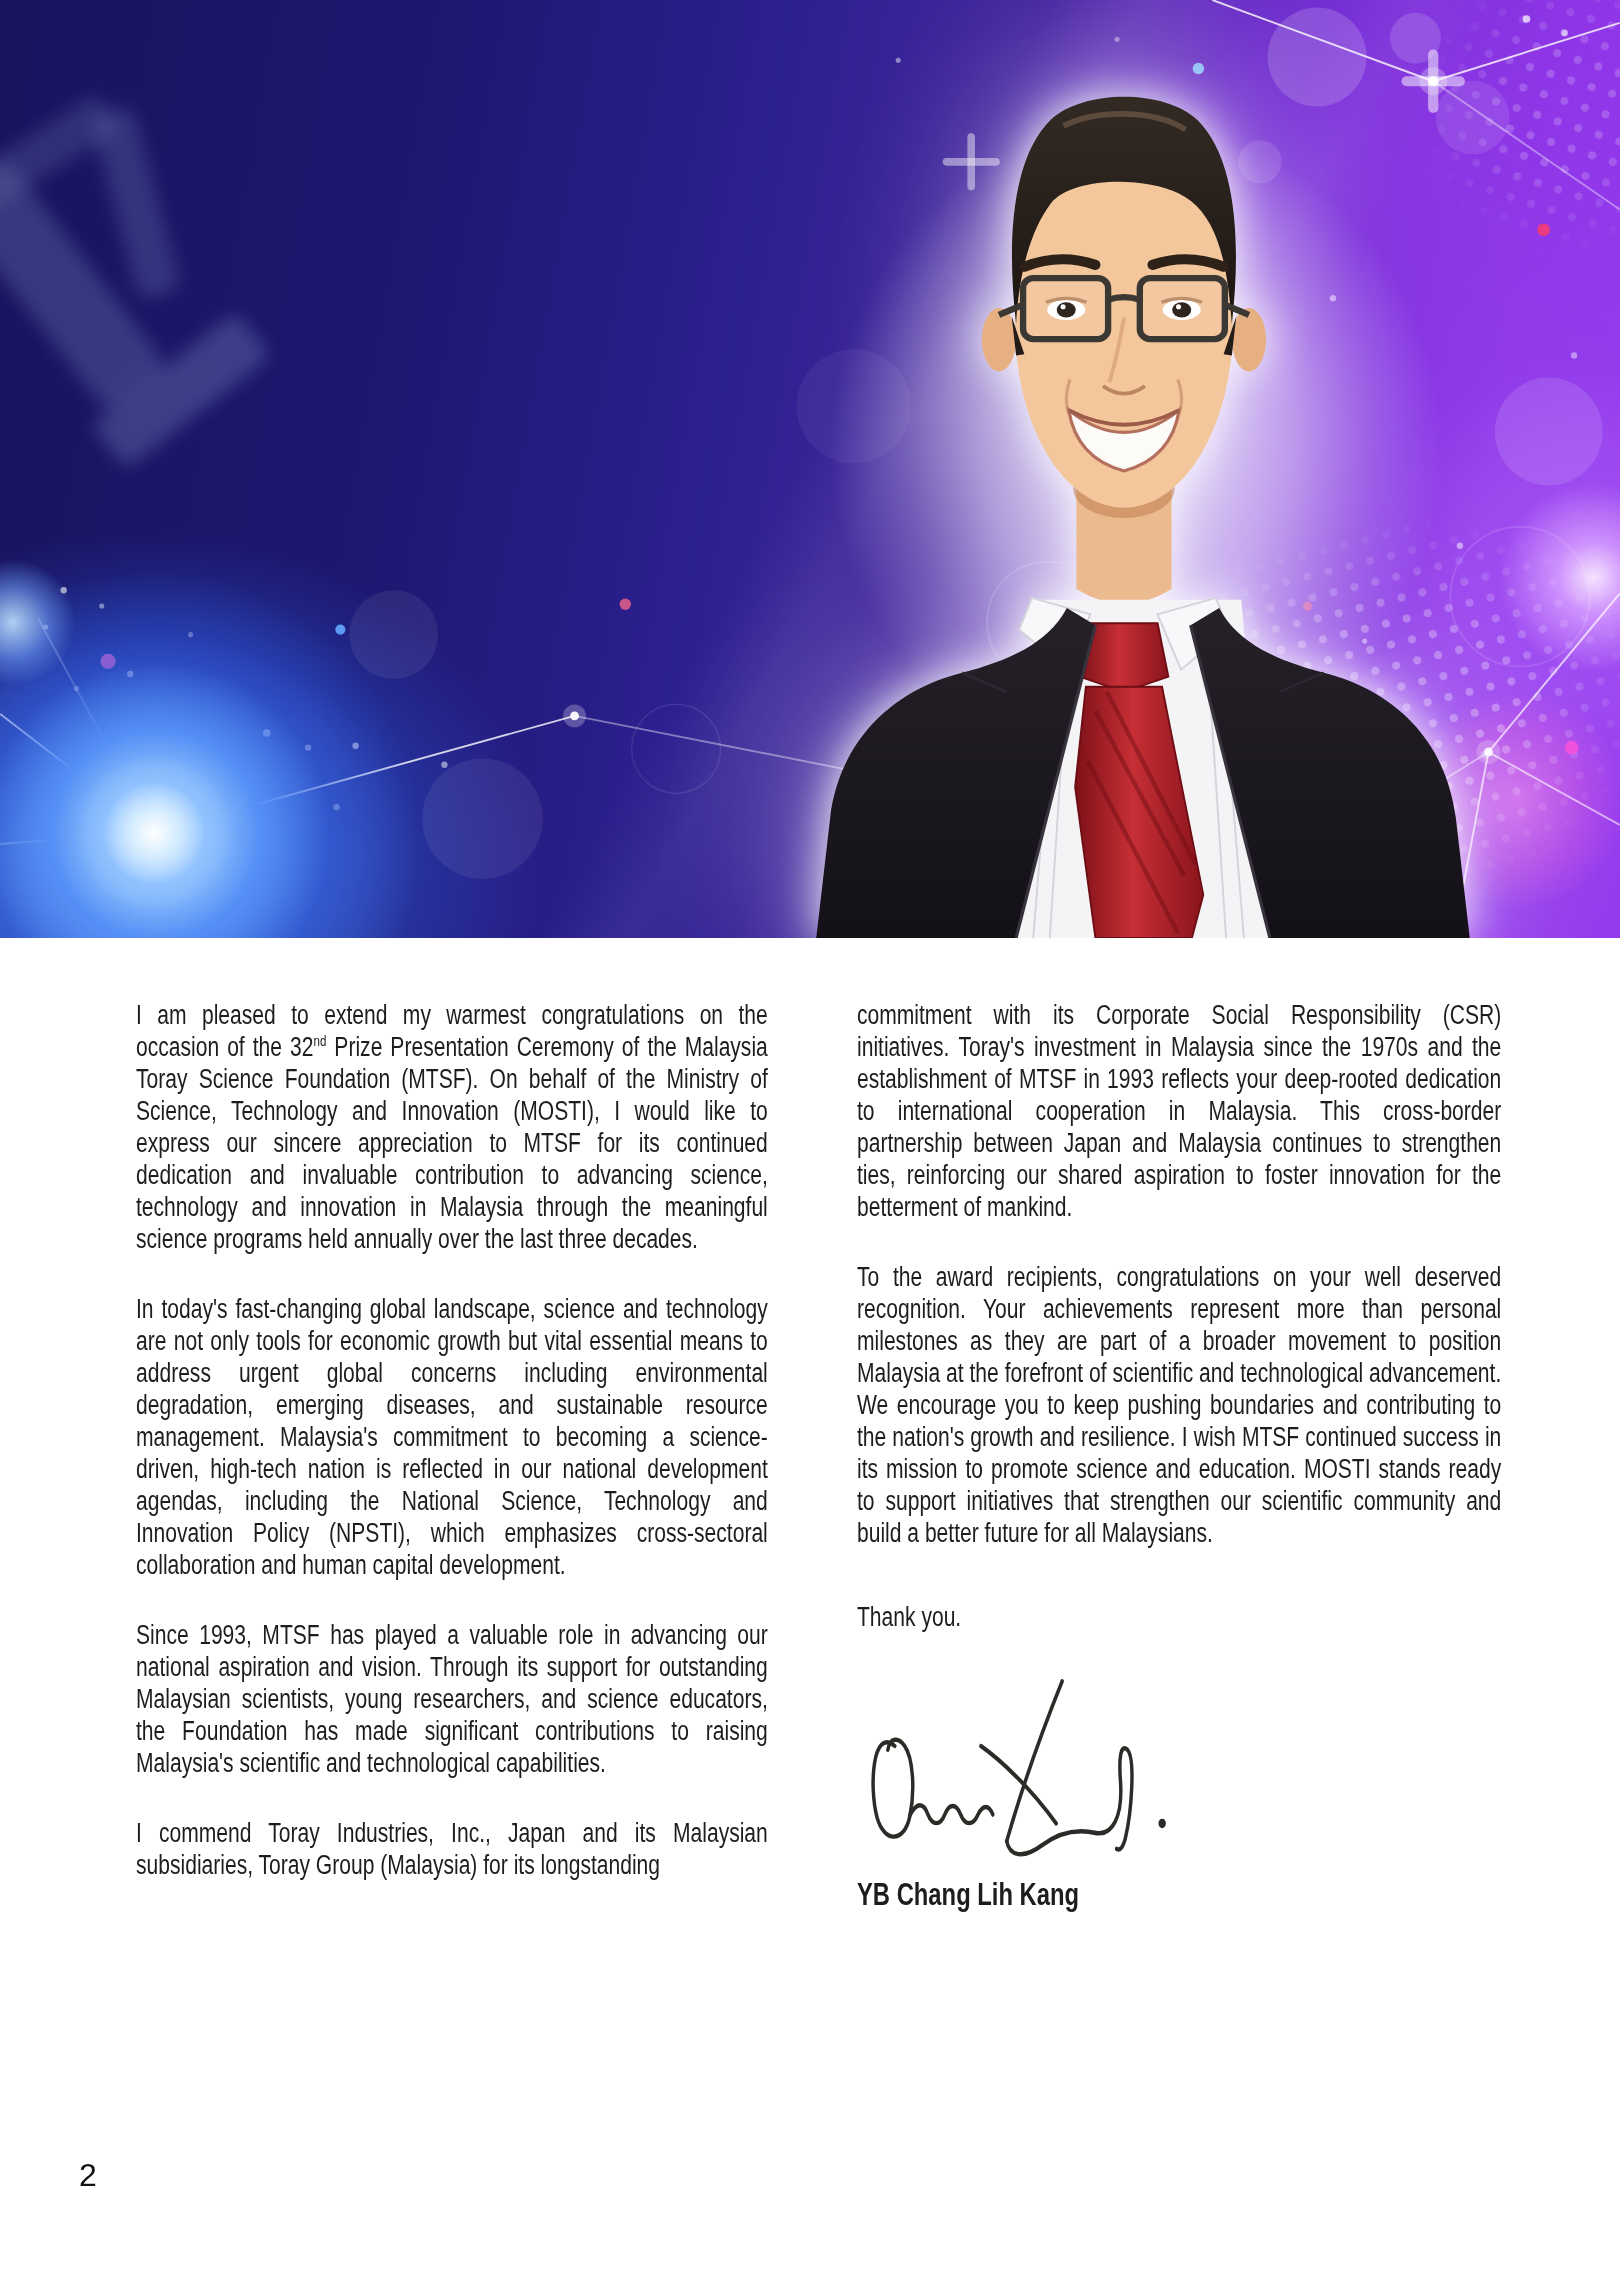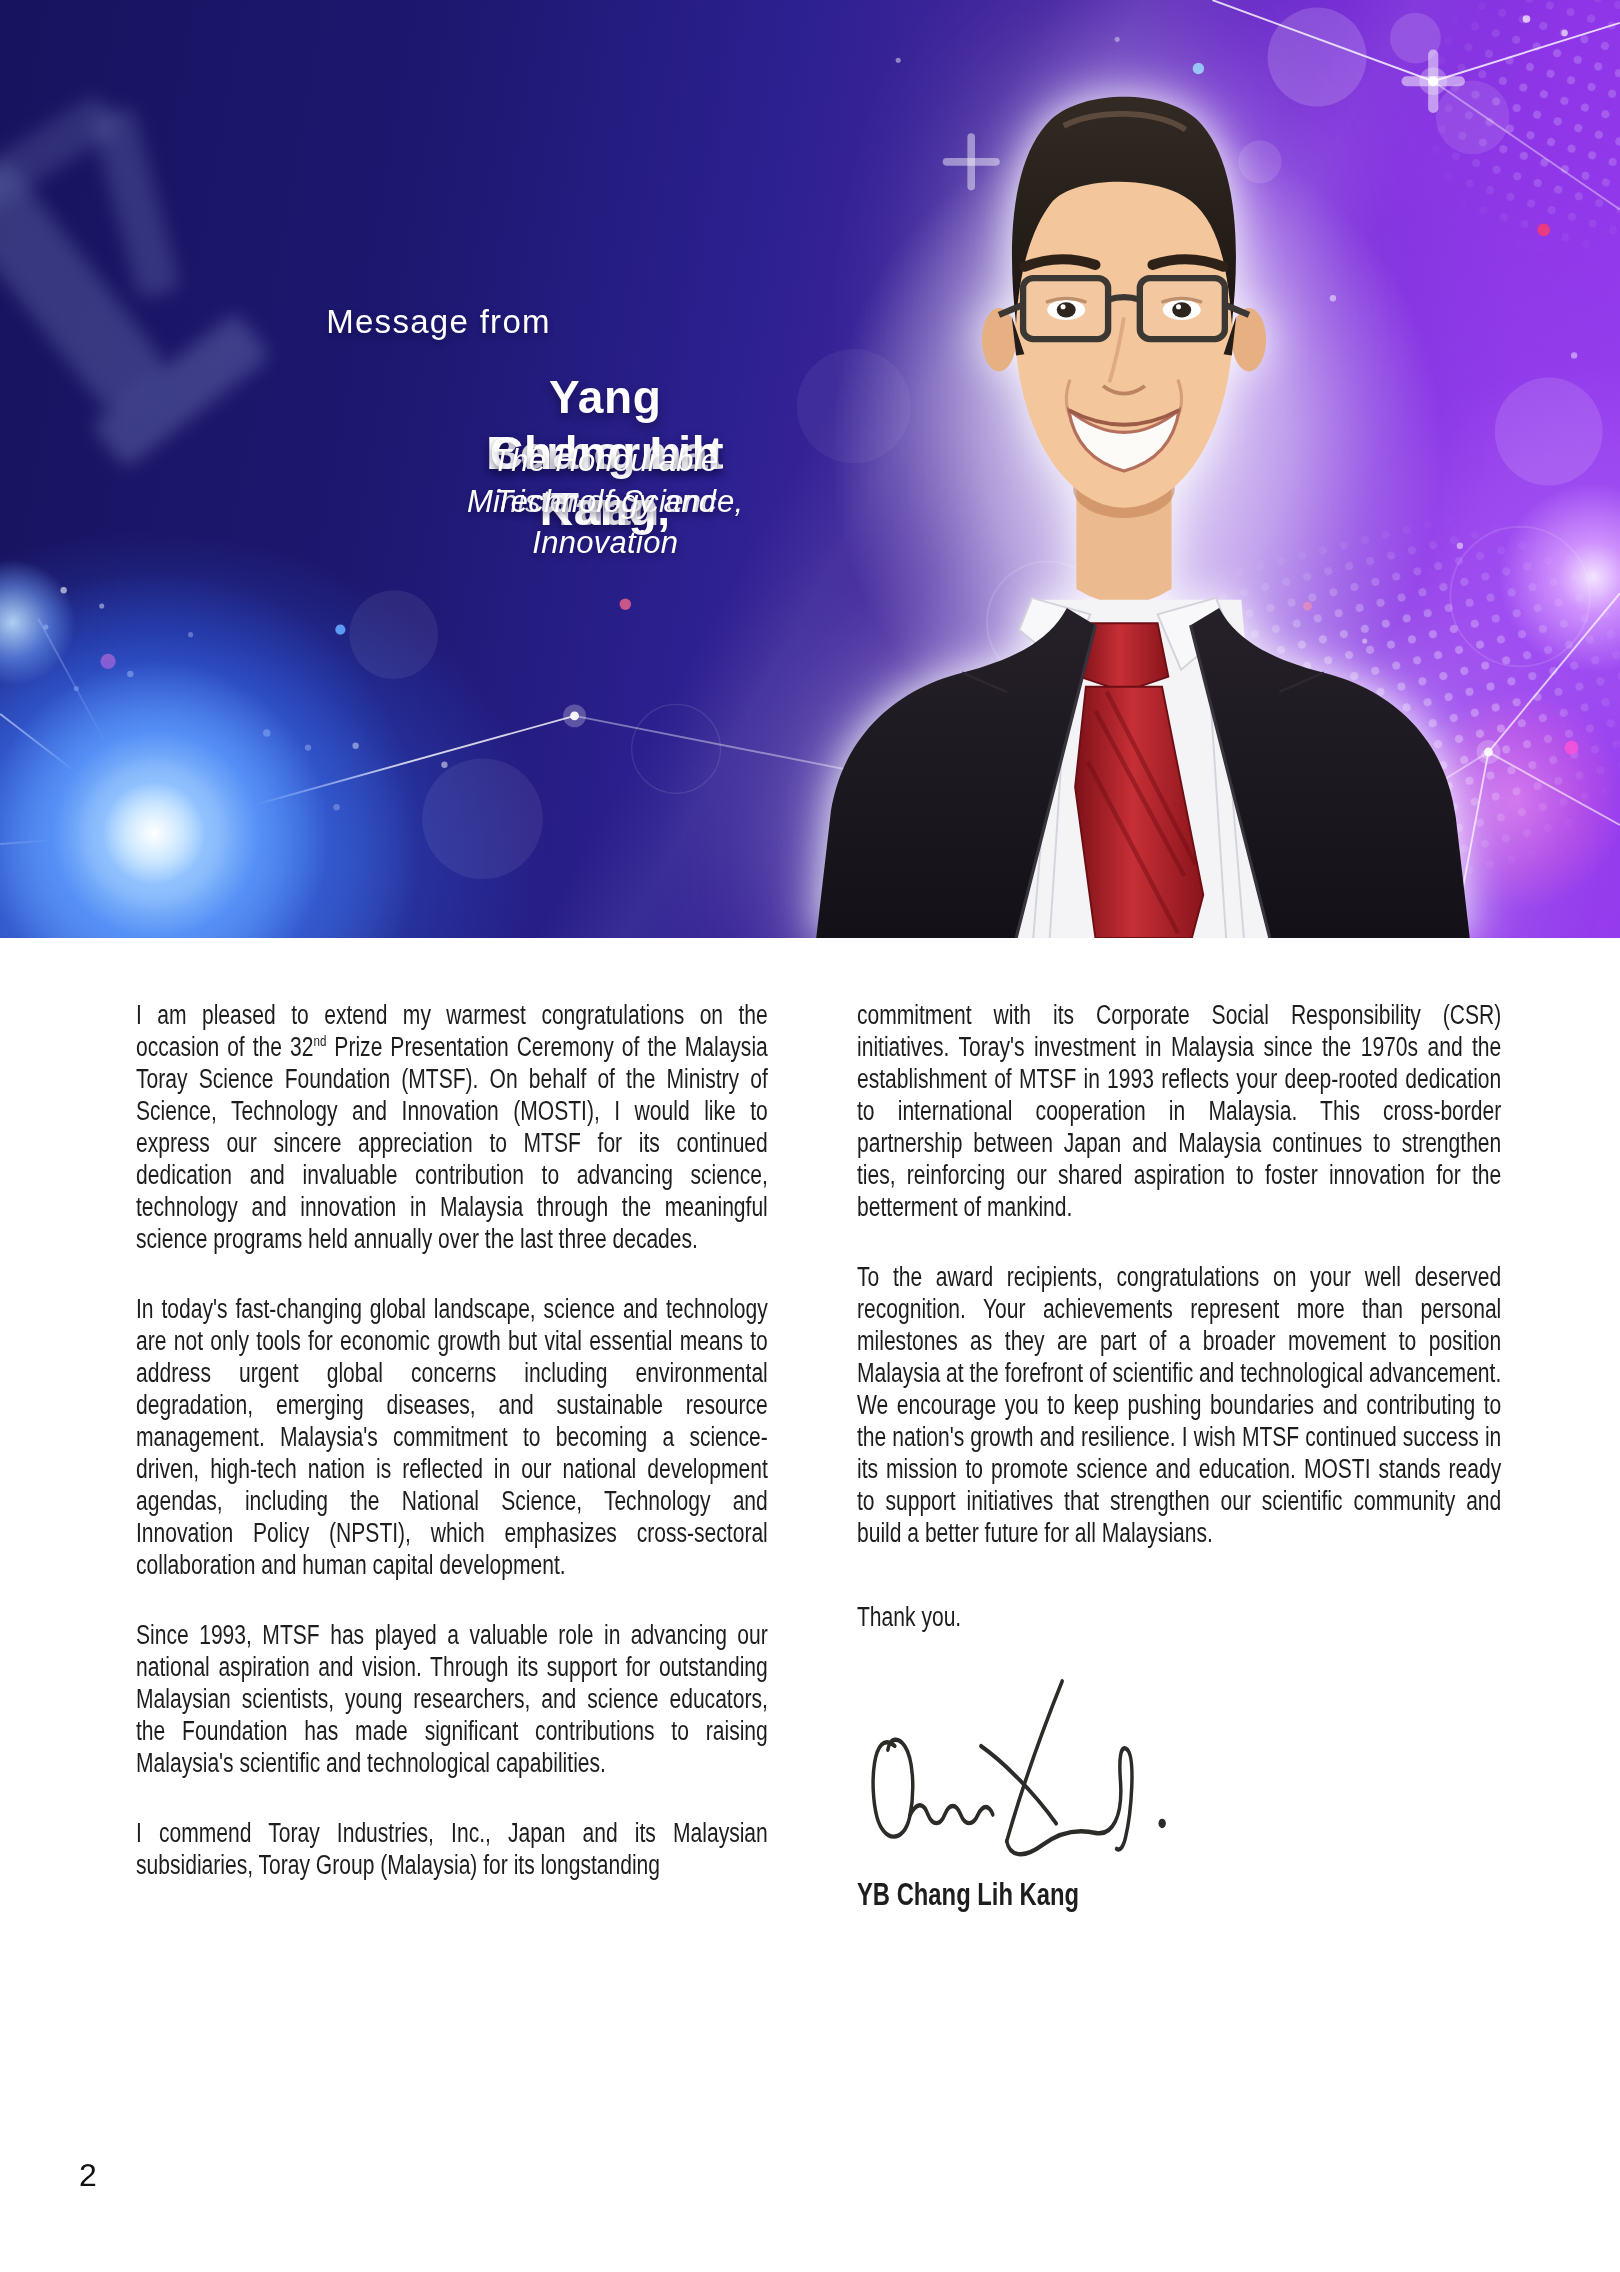--- a/index.html
+++ b/index.html
@@ -237,33 +237,20 @@
       <path d="M482,528 Q515,552 548,528" stroke="rgba(150,90,60,.6)" stroke-width="6" fill="none"></path>
       <path d="M515,420 Q505,480 492,522" stroke="rgba(190,130,90,.4)" stroke-width="6" fill="none"></path>
 
       <path d="M430,518 Q416,556 436,588" stroke="rgba(176,114,82,.45)" stroke-width="5" fill="none"></path>
       <path d="M600,518 Q614,556 594,588" stroke="rgba(176,114,82,.45)" stroke-width="5" fill="none"></path>
 
       <path d="M428,566 Q515,636 602,566 Q590,642 515,662 Q440,642 428,566 Z" fill="#fdfbf7" stroke="#b5705d" stroke-width="5"></path>
       <path d="M428,566 Q515,612 602,566" stroke="#9c5b49" stroke-width="6" fill="none"></path>
     </svg>
 
-    <div class="hero-text">
-      <span class="eyebrow">Message from</span>
-      <span class="title">
-          <span>Yang Berhormat Tuan</span>
-          <br>
-          <span>Chang Lih Kang,</span>
-        </span>
-      <span class="subtitle">
-          <span>The Honourable Minister of Science,</span>
-          <br>
-          <span>Technology and Innovation</span>
-        </span>
-    </div>
   </div>
 
   <div class="col col-left">
     <p><span>I am pleased to extend my warmest congratulations on the occasion of the 32</span><sup>nd</sup><span> Prize Presentation Ceremony of the Malaysia Toray Science Foundation (MTSF). On behalf of the Ministry of Science, Technology and Innovation (MOSTI), I would like to express our sincere appreciation to MTSF for its continued dedication and invaluable contribution to advancing science, technology and innovation in Malaysia through the meaningful science programs held annually over the last three decades.</span></p>
     <p>In today's fast-changing global landscape, science and technology are not only tools for economic growth but vital essential means to address urgent global concerns including environmental degradation, emerging diseases, and sustainable resource management. Malaysia's commitment to becoming a science-driven, high-tech nation is reflected in our national development agendas, including the National Science, Technology and Innovation Policy (NPSTI), which emphasizes cross-sectoral collaboration and human capital development.</p>
     <p>Since 1993, MTSF has played a valuable role in advancing our national aspiration and vision. Through its support for outstanding Malaysian scientists, young researchers, and science educators, the Foundation has made significant contributions to raising Malaysia's scientific and technological capabilities.</p>
     <p>I commend Toray Industries, Inc., Japan and its Malaysian subsidiaries, Toray Group (Malaysia) for its longstanding</p>
   </div>
 
   <div class="col col-right">

